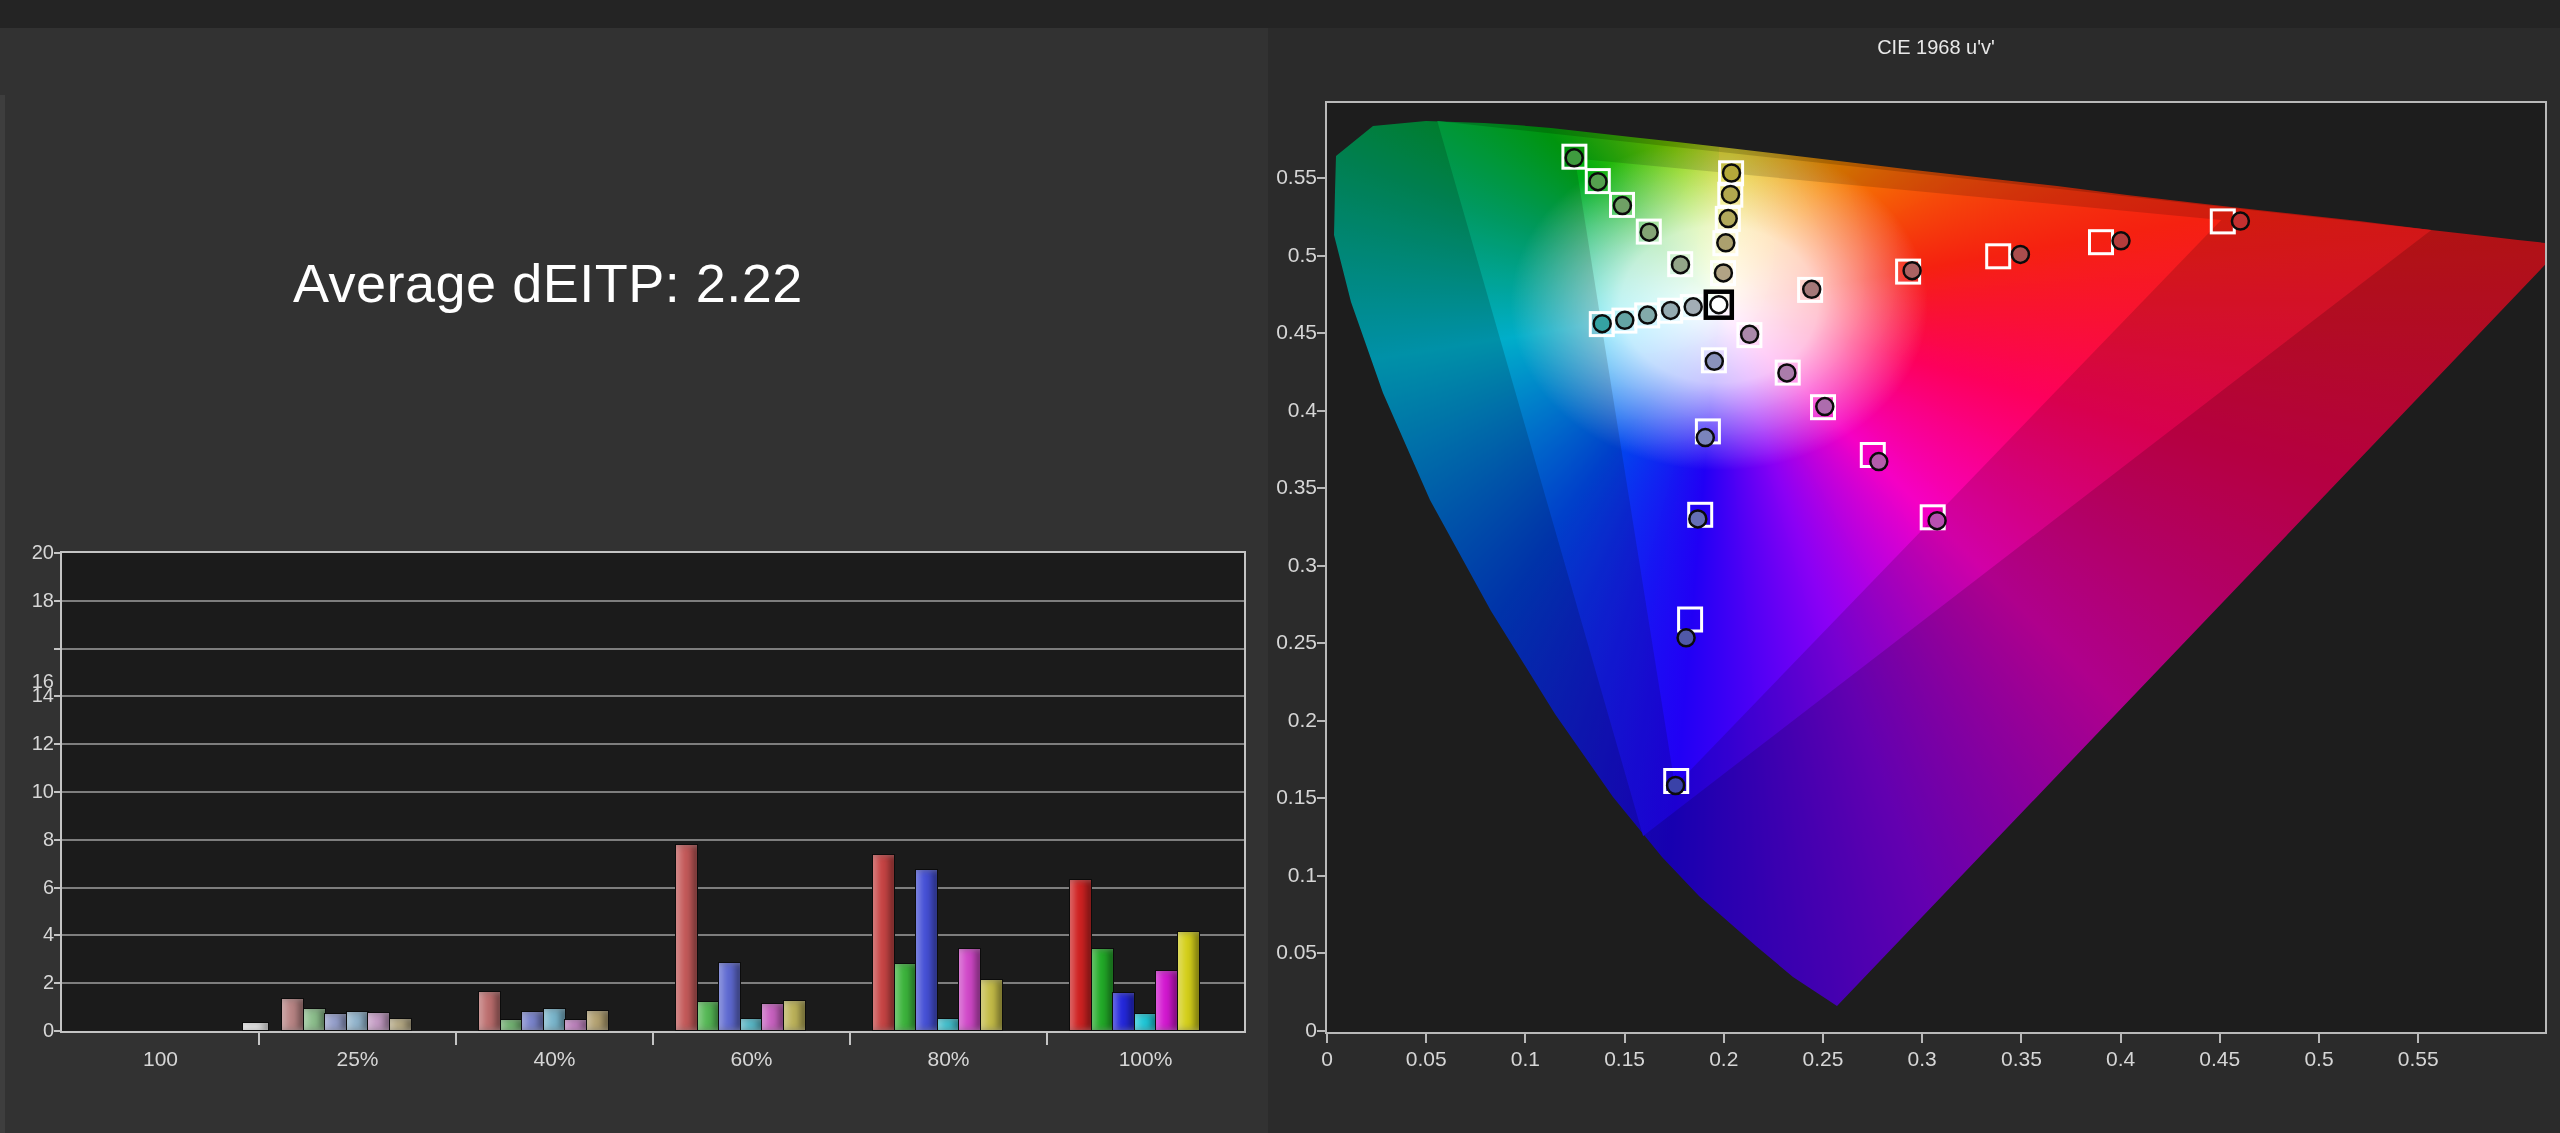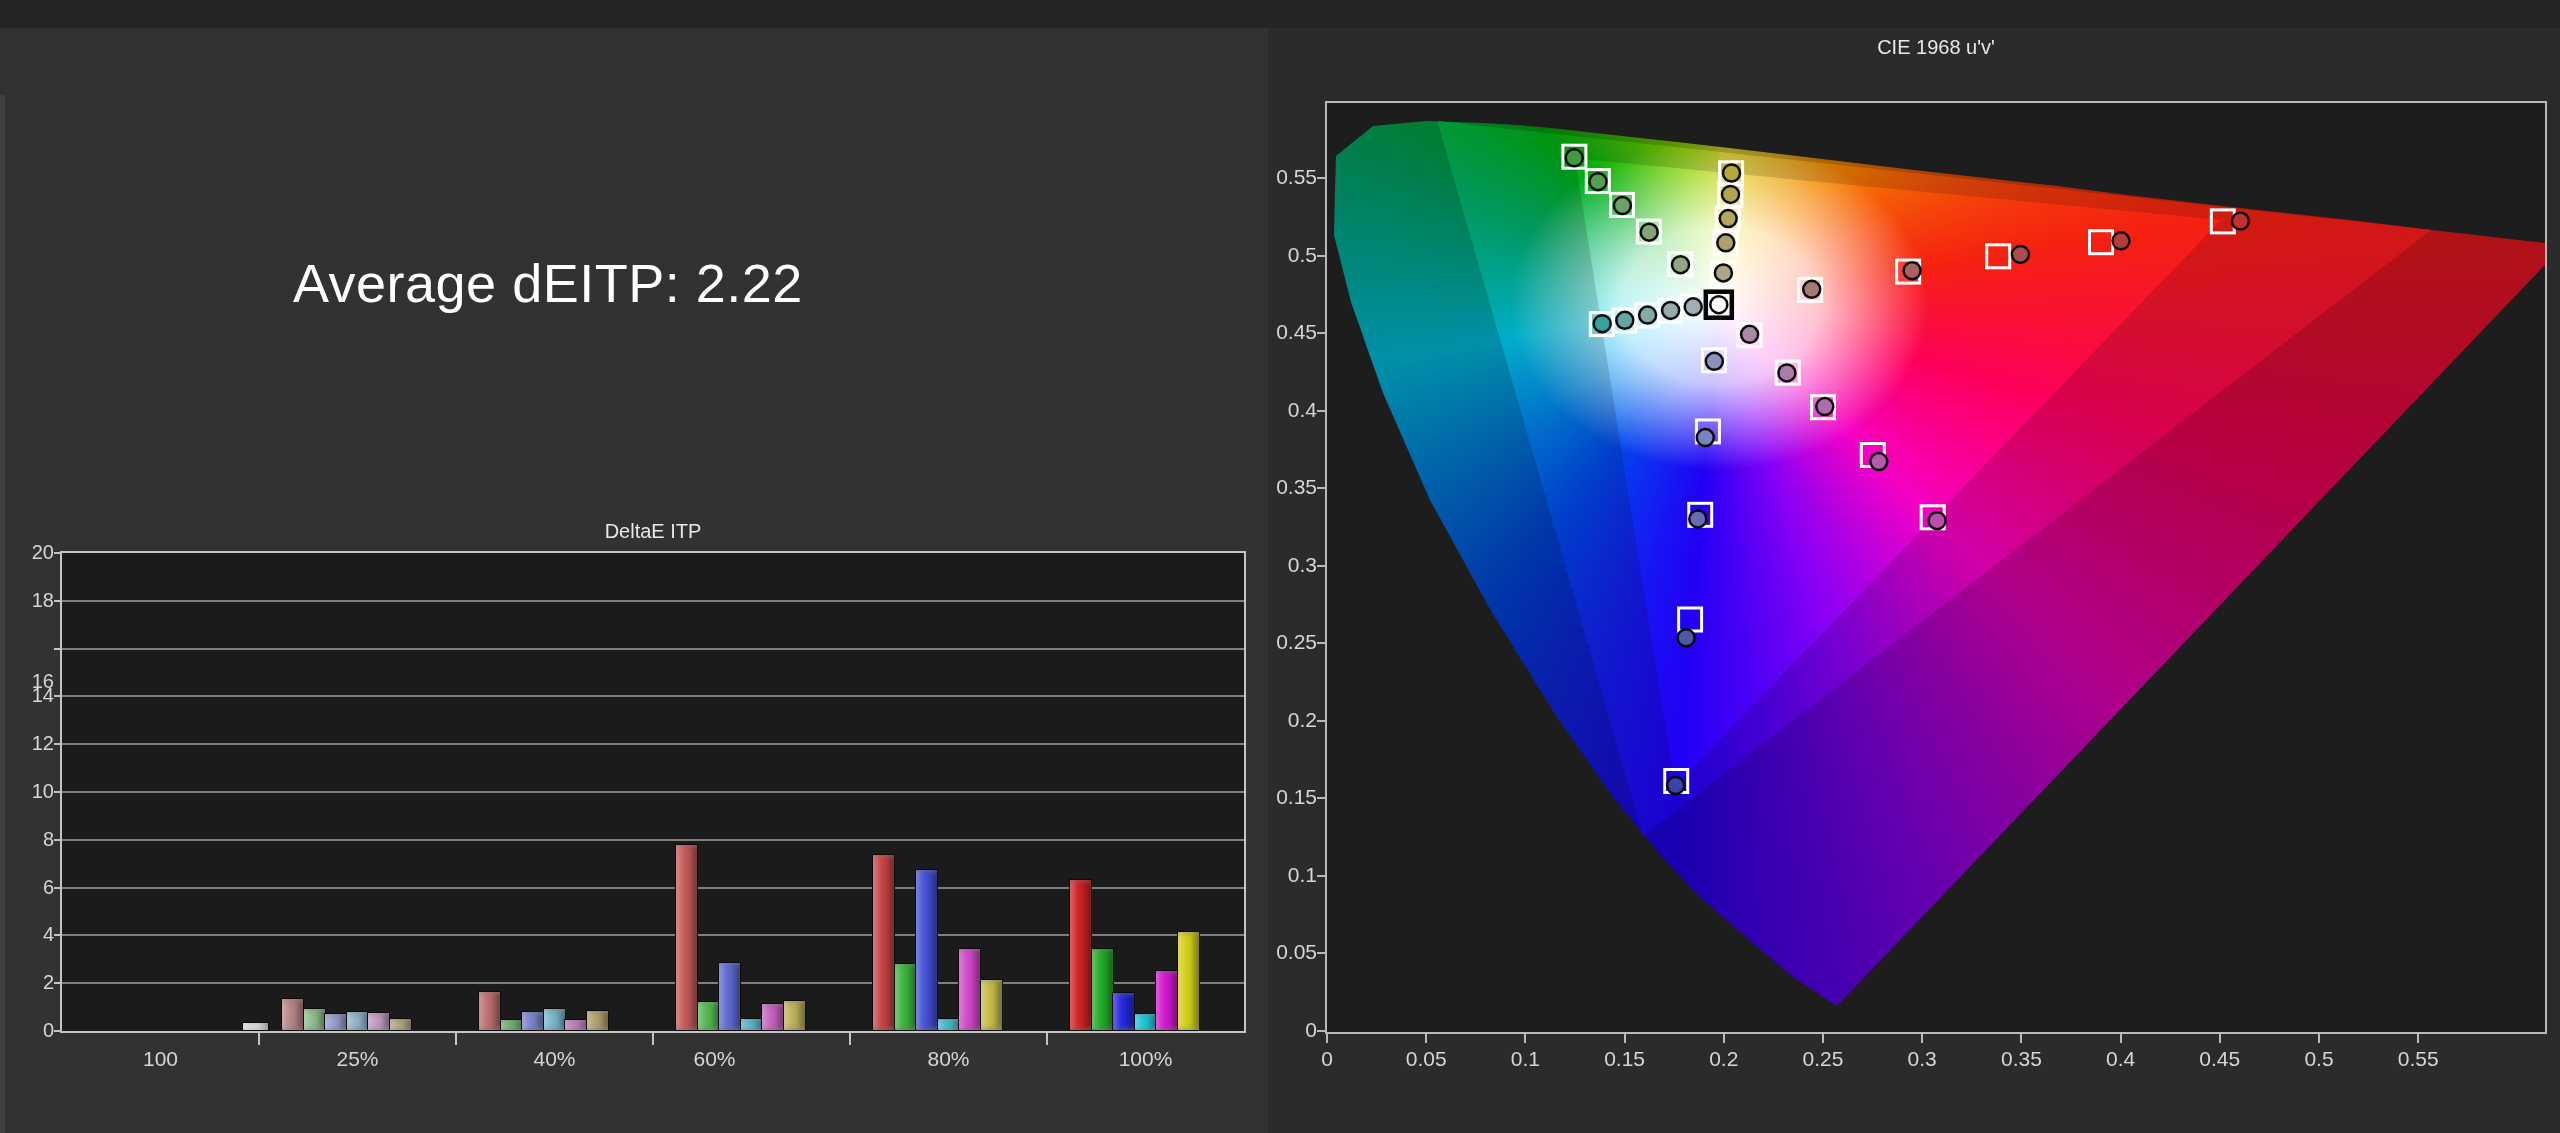--- a/index.html
+++ b/index.html
@@ -54,21 +54,20 @@
 
 <div id="screen">
   <div id="right-bg"></div>
   <div id="top-strip"></div>
   <div id="left-edge"></div>
 
   <div id="summary">
     <div class="l1">Average dEITP: 2.22</div>
   </div>
 
-  <div id="bar-title">DeltaE ITP</div>
   <div id="bar-plot">
       <div class="grid" style="top: 429.2px;"></div>
       <div class="grid" style="top: 381.4px;"></div>
       <div class="grid" style="top: 333.6px;"></div>
       <div class="grid" style="top: 285.8px;"></div>
       <div class="grid" style="top: 238px;"></div>
       <div class="grid" style="top: 190.2px;"></div>
       <div class="grid" style="top: 142.4px;"></div>
       <div class="grid" style="top: 94.6px;"></div>
       <div class="grid" style="top: 46.8px;"></div>
@@ -126,21 +125,21 @@
       <div class="ytick-label" style="left: 12px; top: 588.8px;">18</div>
       <div class="ytick-dash" style="left: 54px; top: 599.8px;"></div>
       <div class="ytick-label" style="left: 12px; top: 541px;">20</div>
       <div class="ytick-dash" style="left: 54px; top: 552px;"></div>
       <div class="xgroup-label" style="left: 62px; top: 1047px;">100</div>
       <div class="xtick-dash" style="left: 258px; top: 1033px;"></div>
       <div class="xgroup-label" style="left: 259px; top: 1047px;">25%</div>
       <div class="xtick-dash" style="left: 455px; top: 1033px;"></div>
       <div class="xgroup-label" style="left: 456px; top: 1047px;">40%</div>
       <div class="xtick-dash" style="left: 652px; top: 1033px;"></div>
-      <div class="xgroup-label" style="left: 616px; top: 1047px;">60%</div>
+      <div class="xgroup-label" style="left: 653px; top: 1047px;">60%</div>
       <div class="xtick-dash" style="left: 849px; top: 1033px;"></div>
       <div class="xgroup-label" style="left: 850px; top: 1047px;">80%</div>
       <div class="xtick-dash" style="left: 1046px; top: 1033px;"></div>
       <div class="xgroup-label" style="left: 1047px; top: 1047px;">100%</div>
     </div>
 
   <div id="cie-title">CIE 1968 u'v'</div>
   <div id="cie">
     <div class="cie-field" id="cie-locus" style="clip-path: path(&quot;M 46 23 L 99 18 L 157 20 L 189 22 L 224 25 L 304 34 L 350 39 L 402 45 L 520 59 L 587 67 L 658 75 L 730 83 L 800 92 L 869 100 L 931 107 L 986 113 L 1032 118 L 1104 127 L 1157 133 L 1191 137 L 1237 142 L 510 903 L 466 874 L 429 843 L 372 793 L 335 754 L 286 694 L 228 611 L 164 508 L 103 397 L 56 290 L 24 199 L 7 132 L 8 88 L 9 53 Z&quot;);"></div>
     <div class="cie-field" id="cie-2020" style="clip-path: polygon(1104.3px 126.9px, 110.3px 17.9px, 316.1px 732.9px);"></div>

